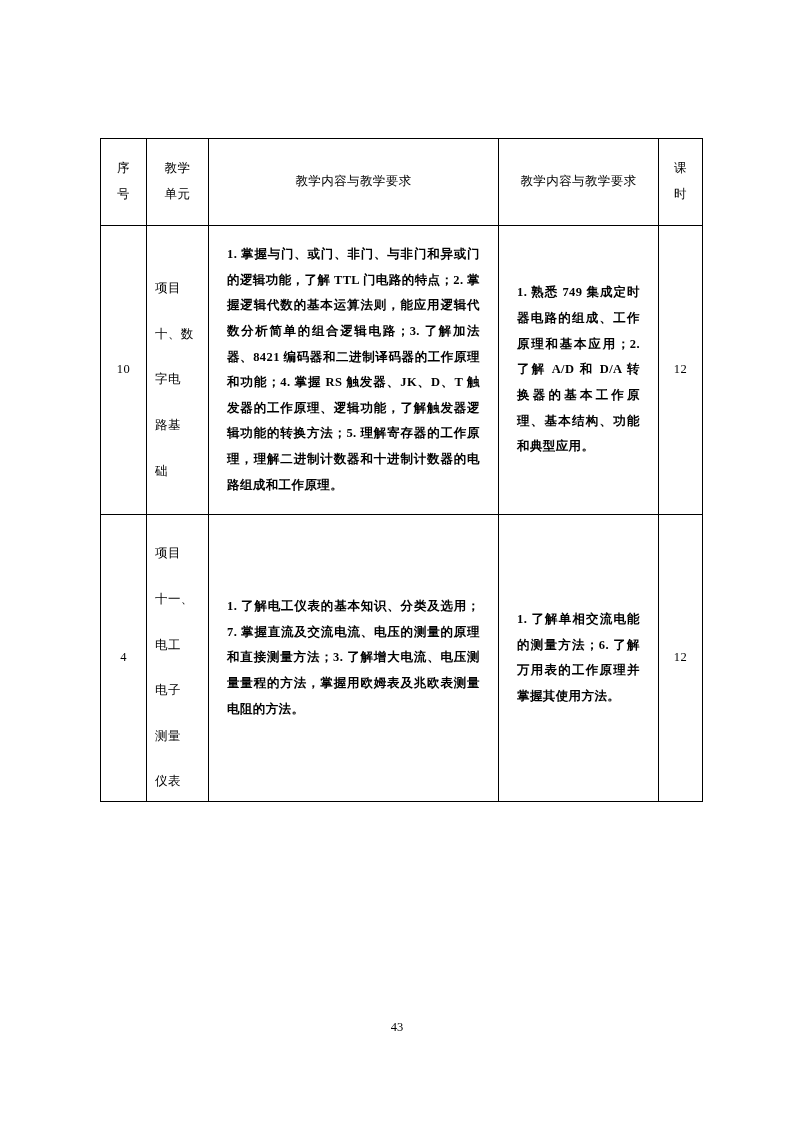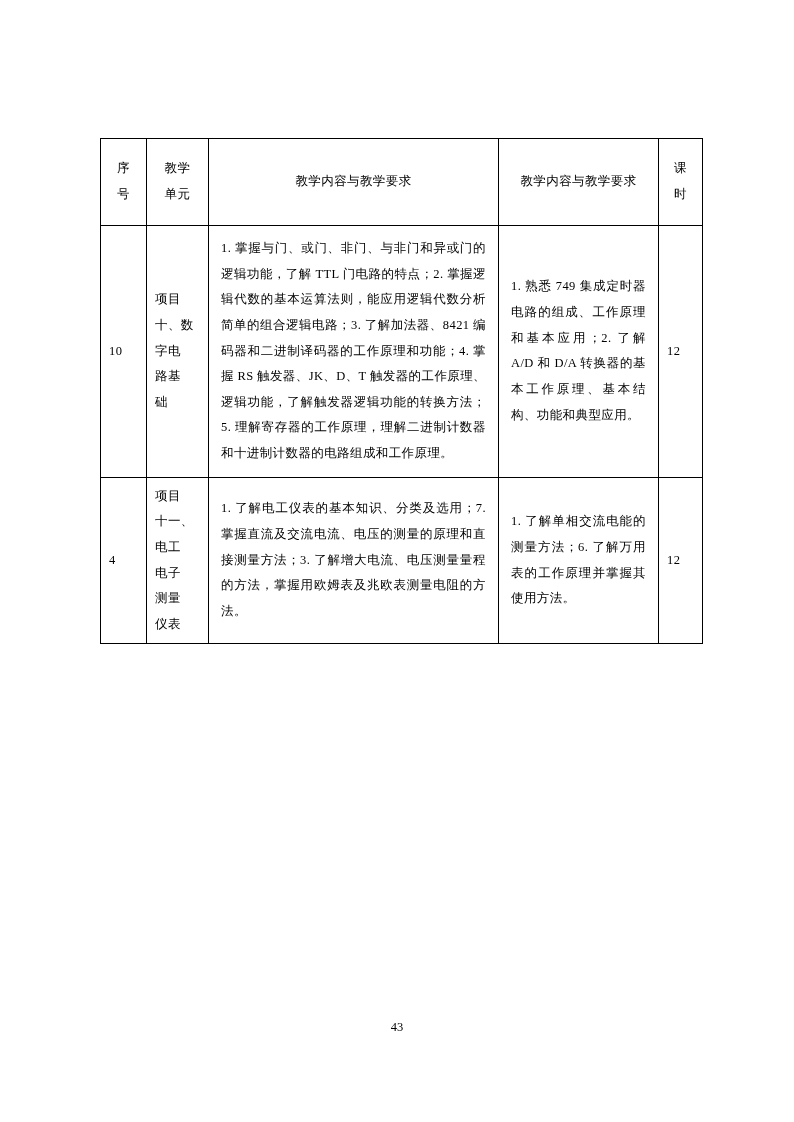--- a/index.html
+++ b/index.html
@@ -48,41 +48,42 @@
     height: 74px;
     font-size: 13px;
     line-height: 1.85;
   }
   .hdr-narrow {
     display: inline-block;
     width: 1.2em;
     text-align: center;
   }
   td.num, td.hours {
-    text-align: left;
+    text-align: center;
     vertical-align: middle;
     font-size: 12.5px;
   }
   td.unit {
     text-align: left;
     vertical-align: top;
     font-size: 12.5px;
     line-height: 2.05;
     padding-top: 12px;
   }
-  td.unit .u-line { display: block; white-space: nowrap; }
+  td.unit .u-line { display: block; white-space: nowrap; margin-top: 20px; }
   td.content, td.activity {
     text-align: left;
     vertical-align: top;
     padding-top: 12px;
   }
   td.content p, td.activity p {
-    margin: 4px;
+    margin: 10px;
     text-align: justify;
     text-justify: inter-ideograph;
+    font-weight: bold;
   }
   td.activity {
     font-size: 12.5px;
     line-height: 2.05;
   }
   .page-number {
     position: absolute;
     left: 0;
     right: 0;
     top: 1020px;

